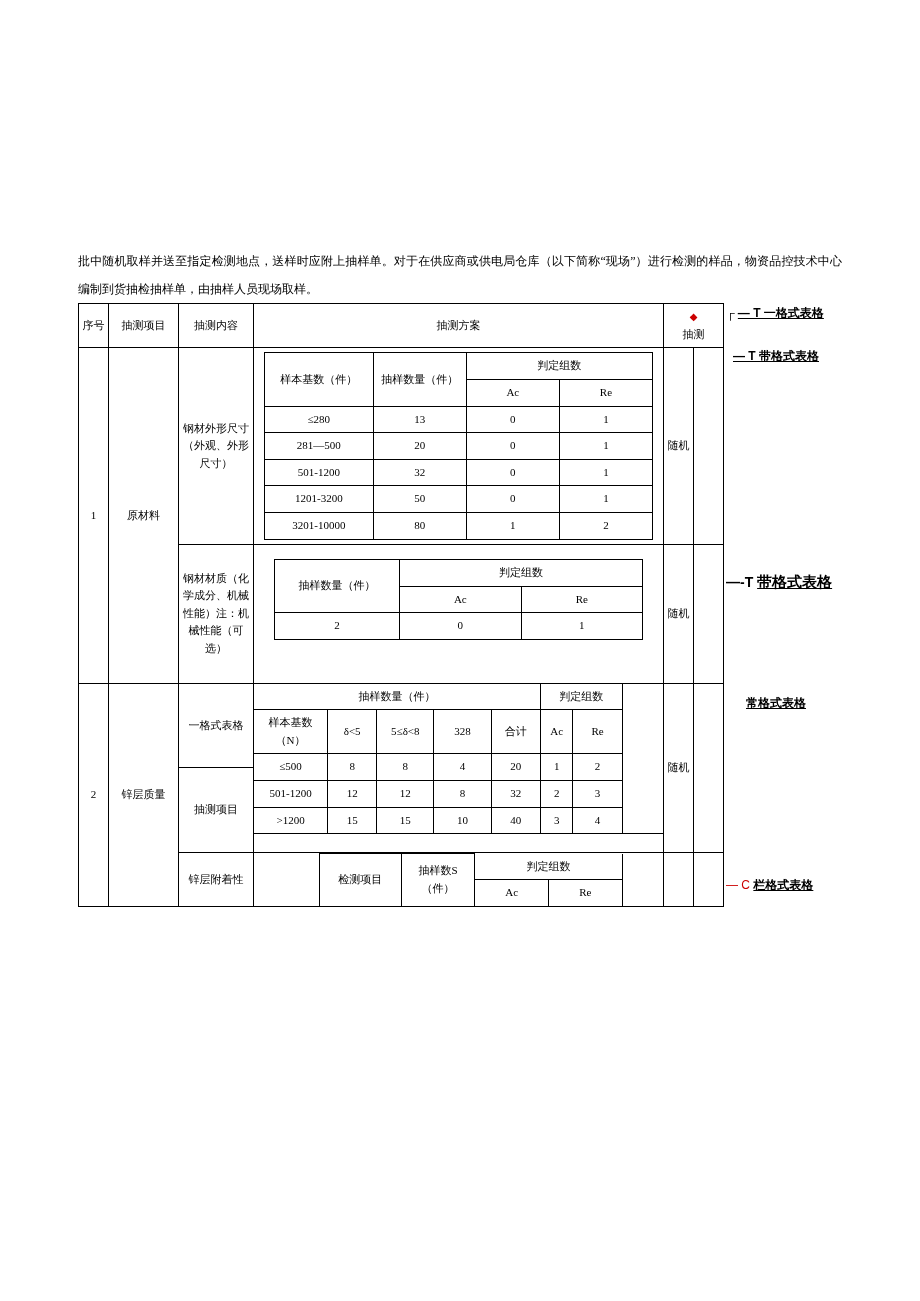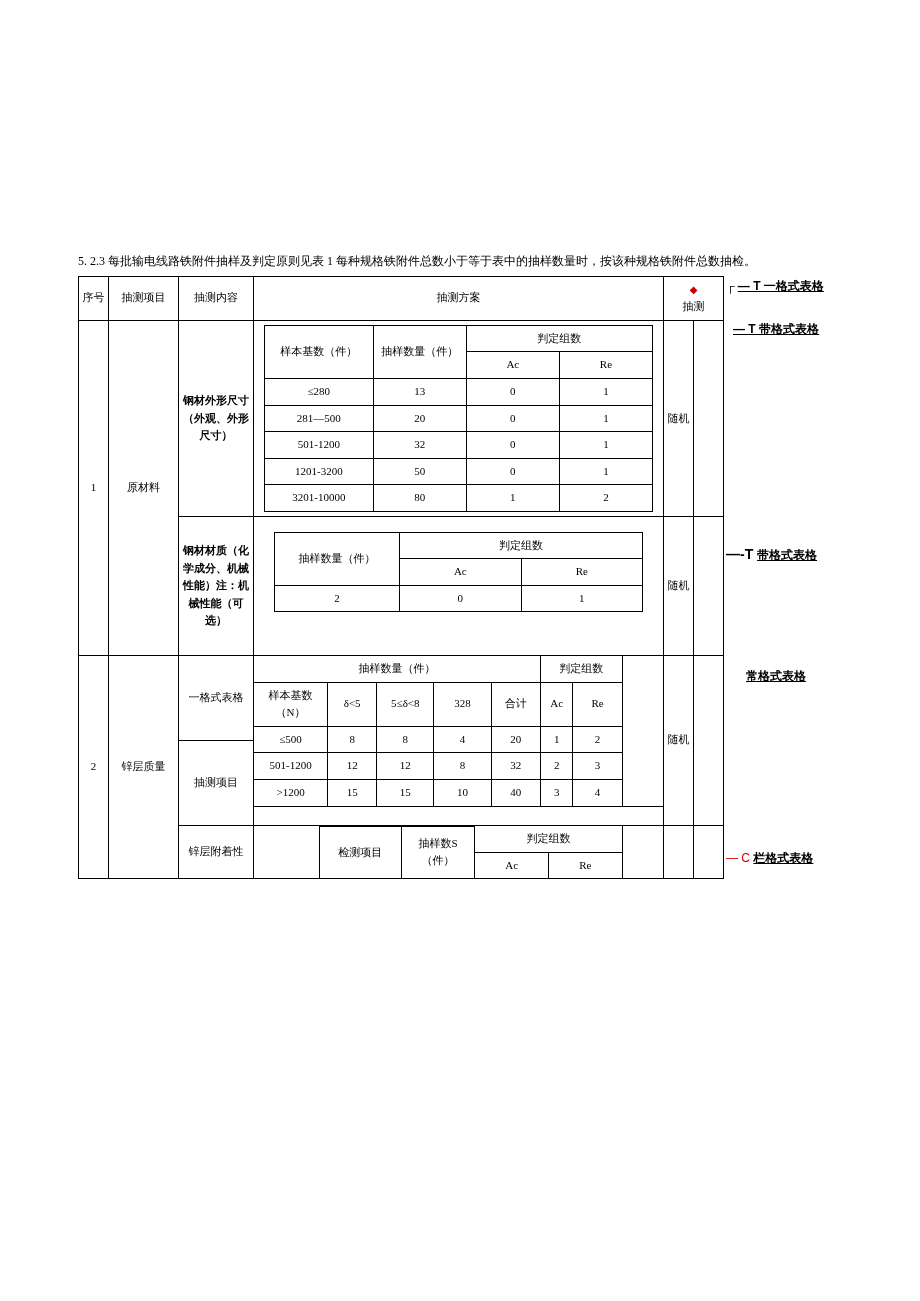--- a/index.html
+++ b/index.html
@@ -62,28 +62,28 @@
   .inner-table td, .inner-table th {
     border: 1px solid #000;
     text-align: center;
     padding: 3px 2px;
     font-size: 11px;
   }
   .nb-top { border-top: none !important; }
   .nb-left { border-left: none !important; }
   .nb-right { border-right: none !important; }
   .nb-bottom { border-bottom: none !important; }
-  .left-align { text-align: right; padding-left: 4px; font-weight: bold; }
+  .left-align { text-align: right; padding-left: 4px; }
 </style>
 </head>
 <body>
 
 <div class="page">
 
-  <p class="para">5.  2.3 每批输电线路铁附件抽样及判定原则见表 1 每种规格铁附件总数小于等于表中的抽样数量时，按该种规格铁附件总数抽检。</p>
+  <p class="para">批中随机取样并送至指定检测地点，送样时应附上抽样单。对于在供应商或供电局仓库（以下简称“现场”）进行检测的样品，物资品控技术中心编制到货抽检抽样单，由抽样人员现场取样。</p>
 
   <div style="position:relative;">
   <table class="main">
     <colgroup>
       <col style="width:30px">
       <col style="width:70px">
       <col style="width:75px">
       <col style="width:410px">
       <col style="width:30px">
       <col style="width:30px">
@@ -298,21 +298,21 @@
   </tbody>
       </table>
 
   <div class="annot" style="top:2px; left:648px;">
     <span class="line">┌</span> <span class="txt">— T 一格式表格</span>
   </div>
   <div class="annot" style="top:45px; left:655px;">
     <span class="txt">— T 带格式表格</span>
   </div>
   <div class="annot" style="top:270px; left:648px; font-size:14px;">
-    <span class="line">—-T </span><span class="txt" style="font-size:12px">带格式表格</span>
+    <span class="line">—-T </span><span class="txt" style="font-size:15px">带格式表格</span>
   </div>
   <div class="annot" style="top:392px; left:668px;text-align:center;">
     <span class="txt">常格式表格</span>
   </div>
   <div class="annot" style="top:574px; left:648px;">
     <span style="color:#c00">— C </span><span class="txt">栏格式表格</span>
   </div>
   </div>
 
 </div>

